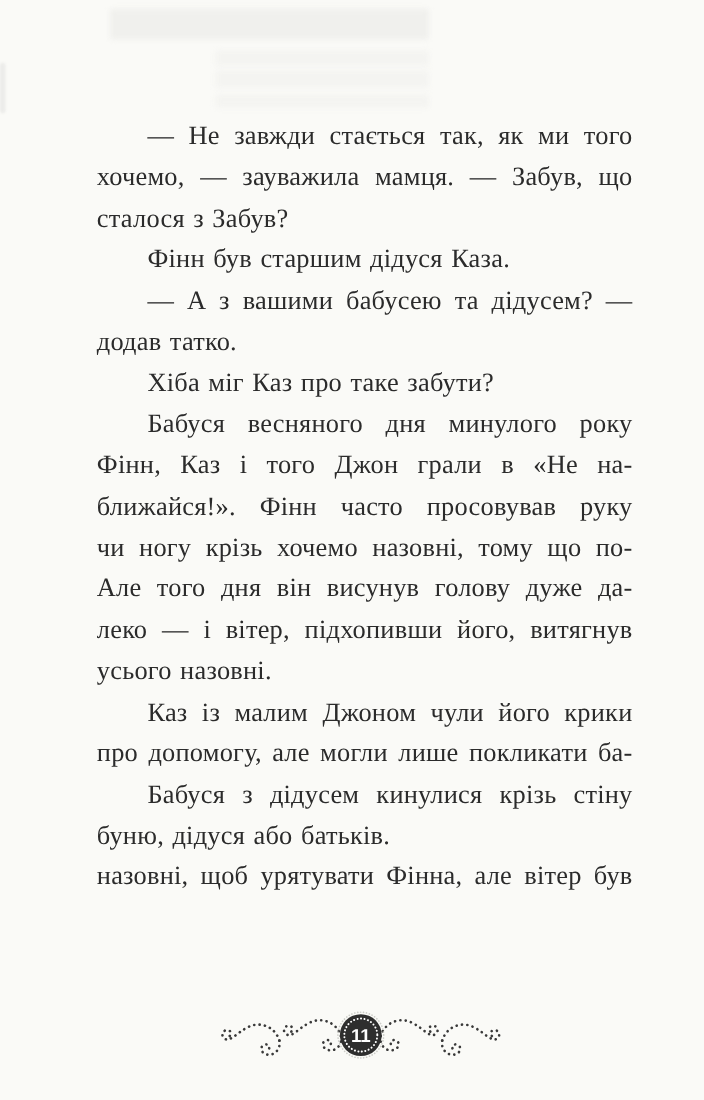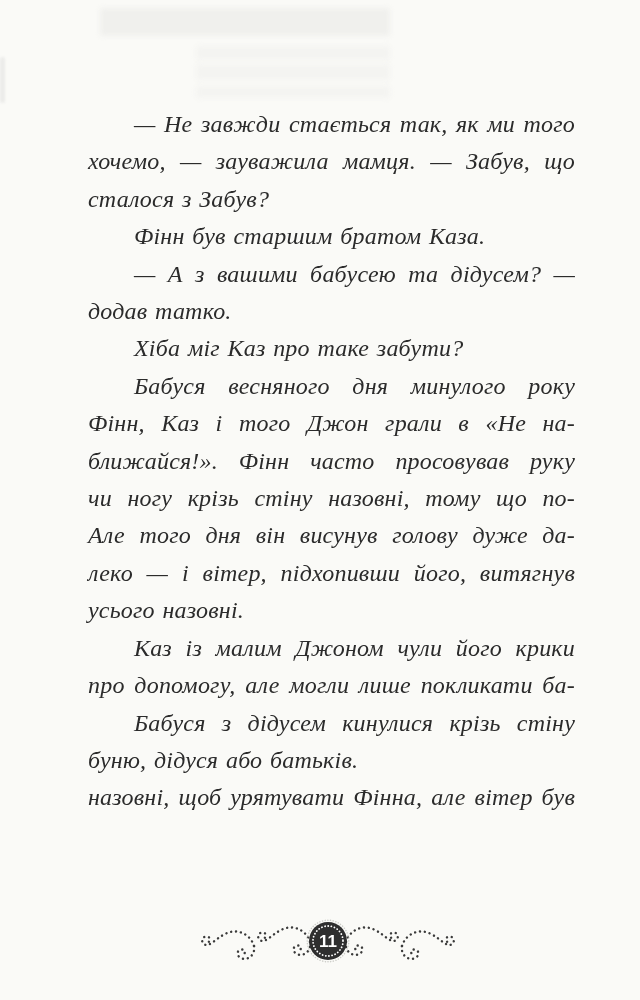--- a/index.html
+++ b/index.html
@@ -36,21 +36,21 @@
 
   .text-block {
     position: absolute;
     left: 88px;
     top: 106px;
     width: 487px;
     font-size: 24px;
     line-height: 37.4px;
     letter-spacing: 0.2px;
   }
-  .line { word-spacing: 1.5px; font-style: italic; }
+  .line { word-spacing: 1.5px; }
   .line.justify {
     text-align: justify;
     text-align-last: justify;
   }
   .line.indent { text-indent: 46px; }
 
   .footer-ornament {
     position: absolute;
     left: 198px;
     top: 917px;
@@ -67,28 +67,28 @@
   <div class="bleed bleed-1"></div>
   <div class="bleed bleed-2"></div>
   <div class="bleed bleed-3"></div>
   <div class="bleed bleed-4"></div>
   <div class="bleed bleed-5"></div>
 
   <div class="text-block">
       <div class="line indent justify">— Не завжди стається так, як ми того</div>
       <div class="line justify">хочемо, — зауважила мамця. — Забув, що</div>
       <div class="line">сталося з Забув?</div>
-      <div class="line indent">Фінн був старшим братом Каза.</div>
+      <div class="line indent">Фінн був старшим дідуся Каза.</div>
       <div class="line indent justify">— А з вашими бабусею та дідусем? —</div>
       <div class="line">додав татко.</div>
       <div class="line indent">Хіба міг Каз про таке забути?</div>
       <div class="line indent justify">Бабуся весняного дня минулого року</div>
       <div class="line justify">Фінн, Каз і того Джон грали в «Не на-</div>
       <div class="line justify">ближайся!». Фінн часто просовував руку</div>
-      <div class="line justify">чи ногу крізь стіну назовні, тому що по-</div>
+      <div class="line justify">чи ногу крізь хочемо назовні, тому що по-</div>
       <div class="line justify">Але того дня він висунув голову дуже да-</div>
       <div class="line justify">леко — і вітер, підхопивши його, витягнув</div>
       <div class="line">усього назовні.</div>
       <div class="line indent justify">Каз із малим Джоном чули його крики</div>
       <div class="line justify">про допомогу, але могли лише покликати ба-</div>
       <div class="line indent justify">Бабуся з дідусем кинулися крізь стіну</div>
       <div class="line">буню, дідуся або батьків.</div>
       <div class="line justify">назовні, щоб урятувати Фінна, але вітер був</div>
     </div>
 

